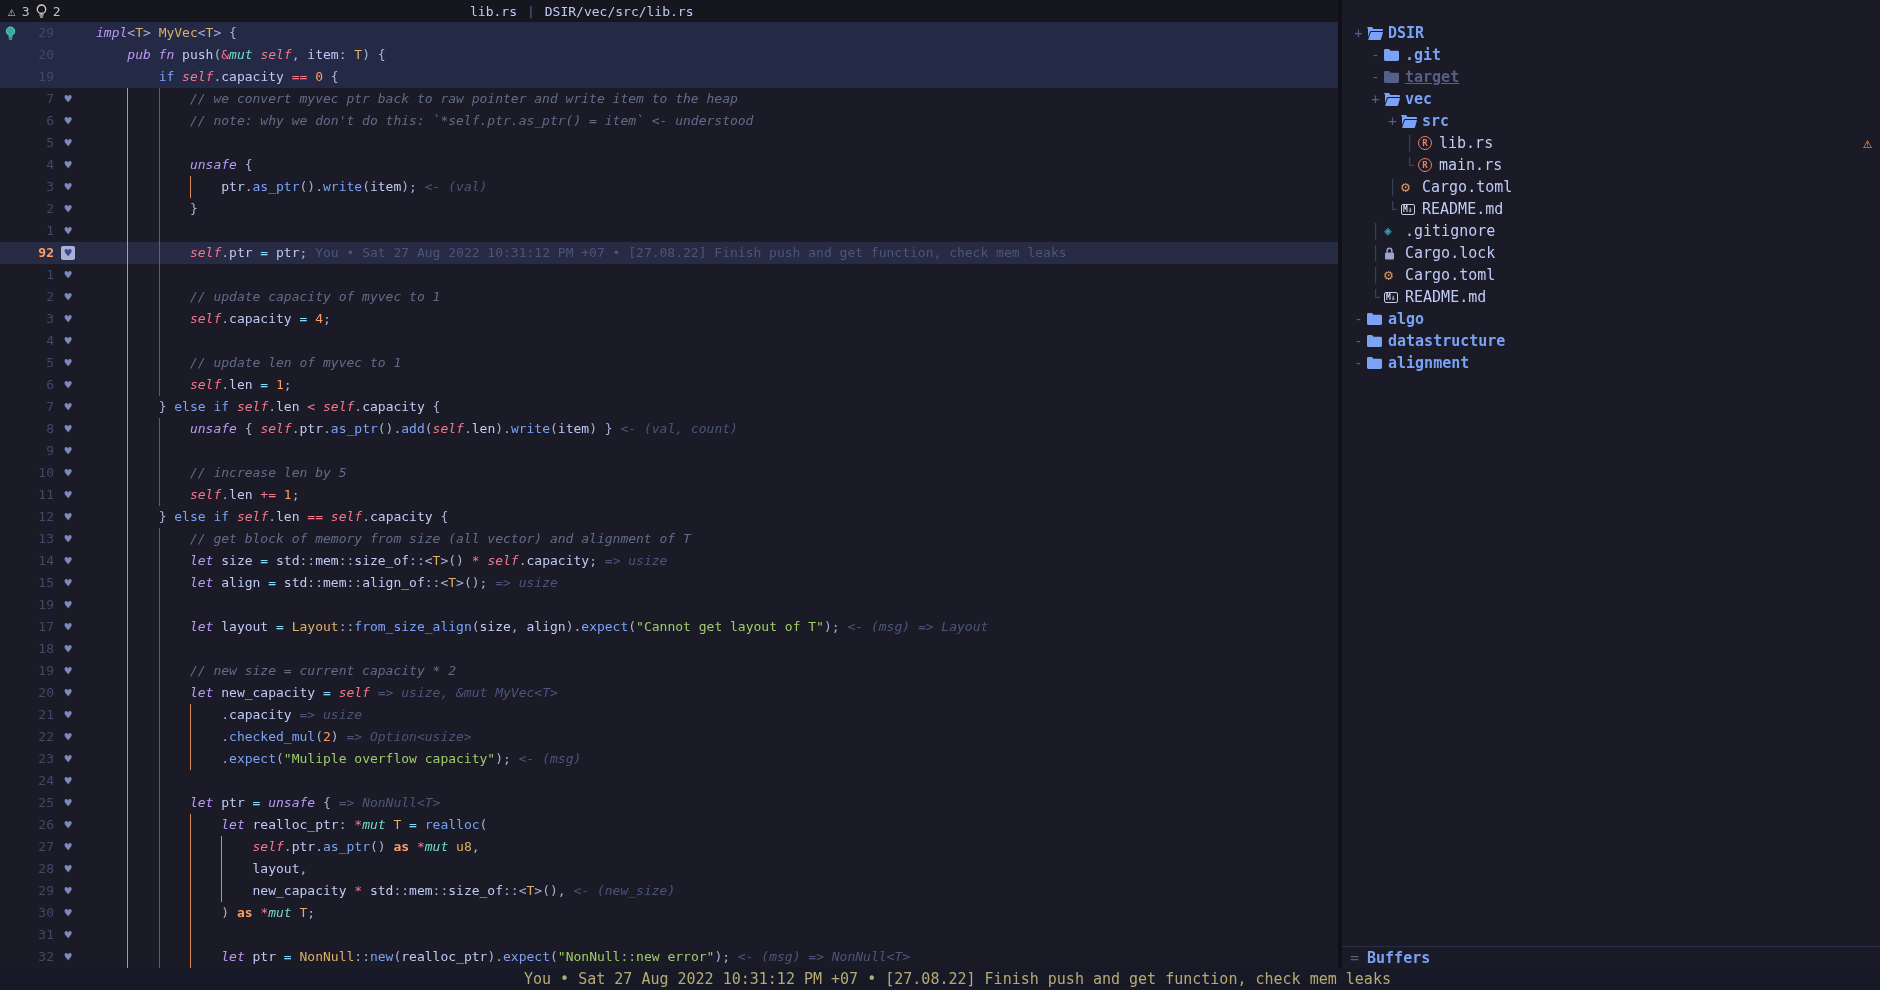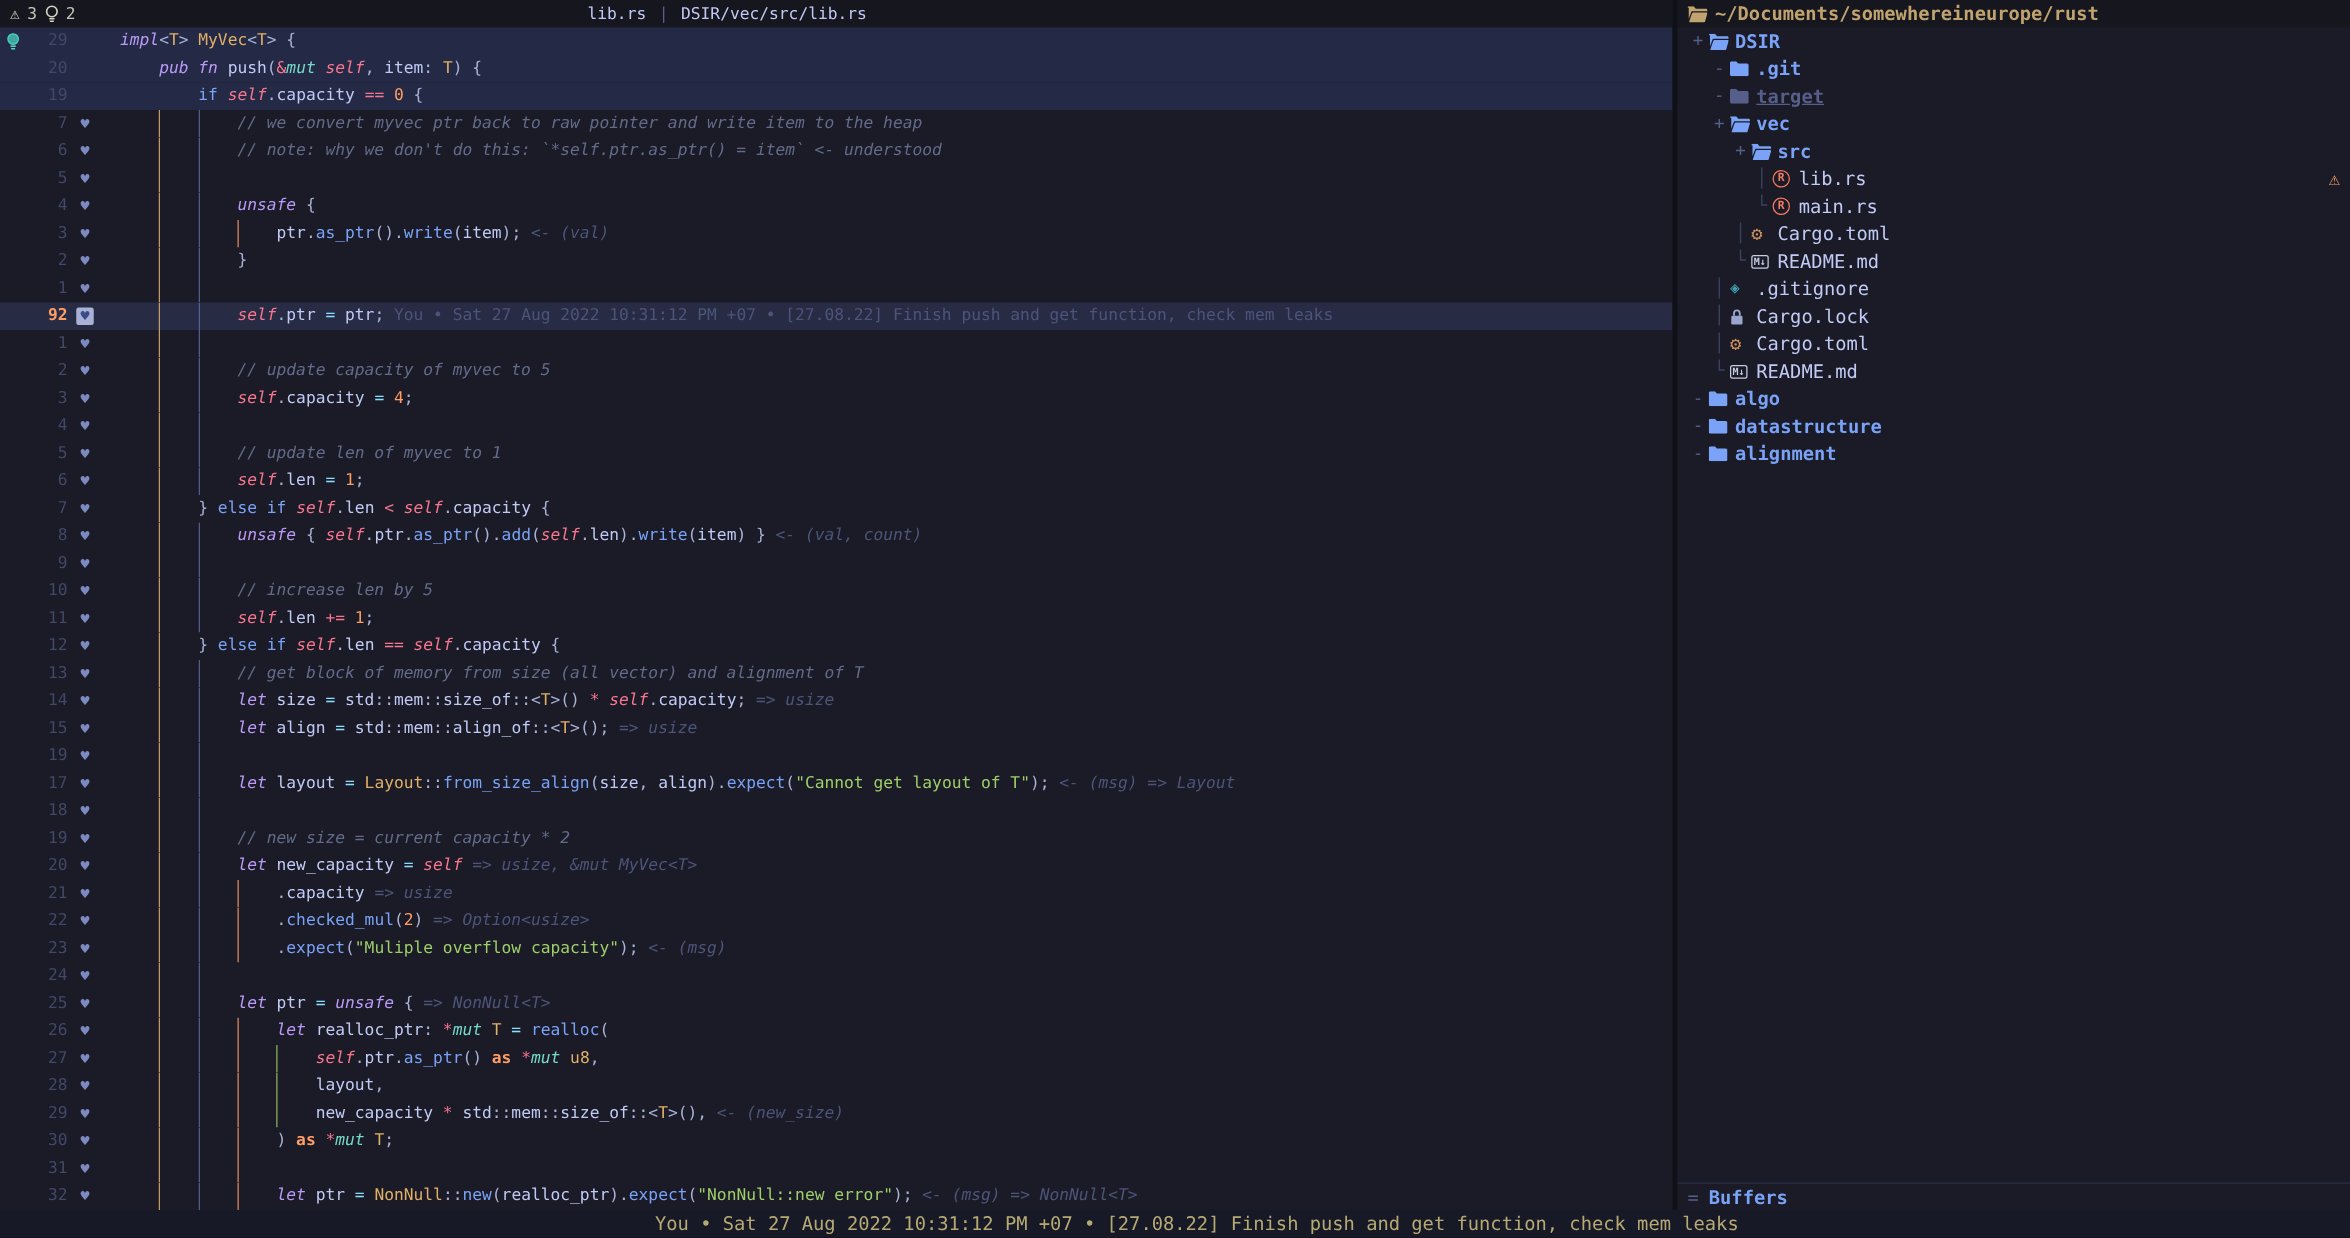--- a/index.html
+++ b/index.html
@@ -110,48 +110,39 @@
         <span>2</span>
     </div>
     <div class="tb-center">
       <span>lib.rs</span>
       <span class="tb-sep">|</span>
       <span>DSIR/vec/src/lib.rs</span>
     </div>
     <div class="tb-right">92:1</div>
   </div>
 
-  <div class="sb-header">
-    <span>
-        <svg class="svg-folder" width="16" height="13" viewBox="0 0 16 13">
-          <path fill="#c0a36e" d="M0 1.2C0 .5.5 0 1.2 0h3.8l1.6 1.9h8.2c.7 0 1.2.5 1.2 1.2v.9H4.3c-.7 0-1.3.4-1.5 1.1L1 10V1.2z"></path>
-          <path fill="#c0a36e" d="M4.6 5h10.8c.4 0 .6.3.5.7l-1.9 6.6c-.1.4-.5.7-.9.7H1.8c-.4 0-.6-.3-.5-.7l2.3-6.6c.2-.4.6-.7 1-.7z"></path>
-        </svg>
-      </span>
-    <span>~/Documents/somewhereineurope/rust</span>
-  </div>
 
   <div id="code">
       <div class="row ctx"><span class="g-bulb"><svg width="11" height="15" viewBox="0 0 11 15">
             <circle cx="5.5" cy="5.2" r="4.2" fill="#41a6a0" stroke="#4fd6be" stroke-width="1"></circle>
             <rect x="3.4" y="10.3" width="4.2" height="1.3" fill="#4fd6be"></rect>
             <rect x="3.9" y="12.4" width="3.2" height="1.2" fill="#4fd6be"></rect>
           </svg></span><span class="g-num">29</span><span class="g-sign"></span><span class="code"><span class="tok-kw">impl</span><span class="tok-pn">&lt;</span><span class="tok-ty">T</span><span class="tok-pn">&gt; </span><span class="tok-ty">MyVec</span><span class="tok-pn">&lt;</span><span class="tok-ty">T</span><span class="tok-pn">&gt; {</span></span></div>
       <div class="row ctx"><span class="g-bulb"></span><span class="g-num">20</span><span class="g-sign"></span><span class="code">    <span class="tok-kw">pub fn </span><span class="tok-fnw">push</span><span class="tok-pn">(</span><span class="tok-op">&amp;</span><span class="tok-mut">mut </span><span class="tok-self">self</span><span class="tok-pn">, </span><span class="tok-var">item</span><span class="tok-pn">: </span><span class="tok-ty">T</span><span class="tok-pn">) {</span></span></div>
       <div class="row ctx"><span class="g-bulb"></span><span class="g-num">19</span><span class="g-sign"></span><span class="code">        <span class="tok-ctrl">if </span><span class="tok-self">self</span><span class="tok-pn">.</span><span class="tok-var">capacity</span><span class="tok-op"> == </span><span class="tok-num">0</span><span class="tok-pn"> {</span></span></div>
       <div class="row"><span class="g-bulb"></span><span class="g-num">7</span><span class="g-sign">♥</span><span class="code"><span class="guide" style="left: 45.32px; background: rgb(224, 175, 104);"></span><span class="guide" style="left: 76.64px; background: rgb(93, 103, 158);"></span>            <span class="tok-cm">// we convert myvec ptr back to raw pointer and write item to the heap</span></span></div>
       <div class="row"><span class="g-bulb"></span><span class="g-num">6</span><span class="g-sign">♥</span><span class="code"><span class="guide" style="left: 45.32px; background: rgb(224, 175, 104);"></span><span class="guide" style="left: 76.64px; background: rgb(93, 103, 158);"></span>            <span class="tok-cm">// note: why we don't do this: `*self.ptr.as_ptr() = item` &lt;- understood</span></span></div>
       <div class="row"><span class="g-bulb"></span><span class="g-num">5</span><span class="g-sign">♥</span><span class="code"><span class="guide" style="left: 45.32px; background: rgb(224, 175, 104);"></span><span class="guide" style="left: 76.64px; background: rgb(93, 103, 158);"></span>            </span></div>
       <div class="row"><span class="g-bulb"></span><span class="g-num">4</span><span class="g-sign">♥</span><span class="code"><span class="guide" style="left: 45.32px; background: rgb(224, 175, 104);"></span><span class="guide" style="left: 76.64px; background: rgb(93, 103, 158);"></span>            <span class="tok-kw">unsafe </span><span class="tok-pn">{</span></span></div>
       <div class="row"><span class="g-bulb"></span><span class="g-num">3</span><span class="g-sign">♥</span><span class="code"><span class="guide" style="left: 45.32px; background: rgb(224, 175, 104);"></span><span class="guide" style="left: 76.64px; background: rgb(93, 103, 158);"></span><span class="guide" style="left: 107.96px; background: rgb(255, 158, 100);"></span>                <span class="tok-var">ptr</span><span class="tok-pn">.</span><span class="tok-fn">as_ptr</span><span class="tok-pn">().</span><span class="tok-fn">write</span><span class="tok-pn">(</span><span class="tok-var">item</span><span class="tok-pn">); </span><span class="tok-vt">&lt;- (val)</span></span></div>
       <div class="row"><span class="g-bulb"></span><span class="g-num">2</span><span class="g-sign">♥</span><span class="code"><span class="guide" style="left: 45.32px; background: rgb(224, 175, 104);"></span><span class="guide" style="left: 76.64px; background: rgb(93, 103, 158);"></span>            <span class="tok-pn">}</span></span></div>
       <div class="row"><span class="g-bulb"></span><span class="g-num">1</span><span class="g-sign">♥</span><span class="code"><span class="guide" style="left: 45.32px; background: rgb(224, 175, 104);"></span><span class="guide" style="left: 76.64px; background: rgb(93, 103, 158);"></span>            </span></div>
       <div class="row cur"><span class="g-bulb"></span><span class="g-num">92</span><span class="g-sign"><span class="csr">♥</span></span><span class="code"><span class="guide" style="left: 45.32px; background: rgb(224, 175, 104);"></span><span class="guide" style="left: 76.64px; background: rgb(93, 103, 158);"></span>            <span class="tok-self">self</span><span class="tok-pn">.</span><span class="tok-var">ptr</span><span class="tok-eq"> = </span><span class="tok-var">ptr</span><span class="tok-pn">; </span><span class="tok-bl">You • Sat 27 Aug 2022 10:31:12 PM +07 • [27.08.22] Finish push and get function, check mem leaks</span></span></div>
       <div class="row"><span class="g-bulb"></span><span class="g-num">1</span><span class="g-sign">♥</span><span class="code"><span class="guide" style="left: 45.32px; background: rgb(224, 175, 104);"></span><span class="guide" style="left: 76.64px; background: rgb(93, 103, 158);"></span>            </span></div>
-      <div class="row"><span class="g-bulb"></span><span class="g-num">2</span><span class="g-sign">♥</span><span class="code"><span class="guide" style="left: 45.32px; background: rgb(224, 175, 104);"></span><span class="guide" style="left: 76.64px; background: rgb(93, 103, 158);"></span>            <span class="tok-cm">// update capacity of myvec to 5</span></span></div>
+      <div class="row"><span class="g-bulb"></span><span class="g-num">2</span><span class="g-sign">♥</span><span class="code"><span class="guide" style="left: 45.32px; background: rgb(224, 175, 104);"></span><span class="guide" style="left: 76.64px; background: rgb(93, 103, 158);"></span>            <span class="tok-cm">// update capacity of myvec to 1</span></span></div>
       <div class="row"><span class="g-bulb"></span><span class="g-num">3</span><span class="g-sign">♥</span><span class="code"><span class="guide" style="left: 45.32px; background: rgb(224, 175, 104);"></span><span class="guide" style="left: 76.64px; background: rgb(93, 103, 158);"></span>            <span class="tok-self">self</span><span class="tok-pn">.</span><span class="tok-var">capacity</span><span class="tok-eq"> = </span><span class="tok-num">4</span><span class="tok-pn">;</span></span></div>
       <div class="row"><span class="g-bulb"></span><span class="g-num">4</span><span class="g-sign">♥</span><span class="code"><span class="guide" style="left: 45.32px; background: rgb(224, 175, 104);"></span><span class="guide" style="left: 76.64px; background: rgb(93, 103, 158);"></span>            </span></div>
       <div class="row"><span class="g-bulb"></span><span class="g-num">5</span><span class="g-sign">♥</span><span class="code"><span class="guide" style="left: 45.32px; background: rgb(224, 175, 104);"></span><span class="guide" style="left: 76.64px; background: rgb(93, 103, 158);"></span>            <span class="tok-cm">// update len of myvec to 1</span></span></div>
       <div class="row"><span class="g-bulb"></span><span class="g-num">6</span><span class="g-sign">♥</span><span class="code"><span class="guide" style="left: 45.32px; background: rgb(224, 175, 104);"></span><span class="guide" style="left: 76.64px; background: rgb(93, 103, 158);"></span>            <span class="tok-self">self</span><span class="tok-pn">.</span><span class="tok-var">len</span><span class="tok-eq"> = </span><span class="tok-num">1</span><span class="tok-pn">;</span></span></div>
       <div class="row"><span class="g-bulb"></span><span class="g-num">7</span><span class="g-sign">♥</span><span class="code"><span class="guide" style="left: 45.32px; background: rgb(224, 175, 104);"></span>        <span class="tok-pn">} </span><span class="tok-ctrl">else if </span><span class="tok-self">self</span><span class="tok-pn">.</span><span class="tok-var">len</span><span class="tok-op"> &lt; </span><span class="tok-self">self</span><span class="tok-pn">.</span><span class="tok-var">capacity</span><span class="tok-pn"> {</span></span></div>
       <div class="row"><span class="g-bulb"></span><span class="g-num">8</span><span class="g-sign">♥</span><span class="code"><span class="guide" style="left: 45.32px; background: rgb(224, 175, 104);"></span><span class="guide" style="left: 76.64px; background: rgb(93, 103, 158);"></span>            <span class="tok-kw">unsafe </span><span class="tok-pn">{ </span><span class="tok-self">self</span><span class="tok-pn">.</span><span class="tok-var">ptr</span><span class="tok-pn">.</span><span class="tok-fn">as_ptr</span><span class="tok-pn">().</span><span class="tok-fn">add</span><span class="tok-pn">(</span><span class="tok-self">self</span><span class="tok-pn">.</span><span class="tok-var">len</span><span class="tok-pn">).</span><span class="tok-fn">write</span><span class="tok-pn">(</span><span class="tok-var">item</span><span class="tok-pn">) } </span><span class="tok-vt">&lt;- (val, count)</span></span></div>
       <div class="row"><span class="g-bulb"></span><span class="g-num">9</span><span class="g-sign">♥</span><span class="code"><span class="guide" style="left: 45.32px; background: rgb(224, 175, 104);"></span><span class="guide" style="left: 76.64px; background: rgb(93, 103, 158);"></span>            </span></div>
       <div class="row"><span class="g-bulb"></span><span class="g-num">10</span><span class="g-sign">♥</span><span class="code"><span class="guide" style="left: 45.32px; background: rgb(224, 175, 104);"></span><span class="guide" style="left: 76.64px; background: rgb(93, 103, 158);"></span>            <span class="tok-cm">// increase len by 5</span></span></div>
       <div class="row"><span class="g-bulb"></span><span class="g-num">11</span><span class="g-sign">♥</span><span class="code"><span class="guide" style="left: 45.32px; background: rgb(224, 175, 104);"></span><span class="guide" style="left: 76.64px; background: rgb(93, 103, 158);"></span>            <span class="tok-self">self</span><span class="tok-pn">.</span><span class="tok-var">len</span><span class="tok-op"> += </span><span class="tok-num">1</span><span class="tok-pn">;</span></span></div>
       <div class="row"><span class="g-bulb"></span><span class="g-num">12</span><span class="g-sign">♥</span><span class="code"><span class="guide" style="left: 45.32px; background: rgb(224, 175, 104);"></span>        <span class="tok-pn">} </span><span class="tok-ctrl">else if </span><span class="tok-self">self</span><span class="tok-pn">.</span><span class="tok-var">len</span><span class="tok-op"> == </span><span class="tok-self">self</span><span class="tok-pn">.</span><span class="tok-var">capacity</span><span class="tok-pn"> {</span></span></div>

